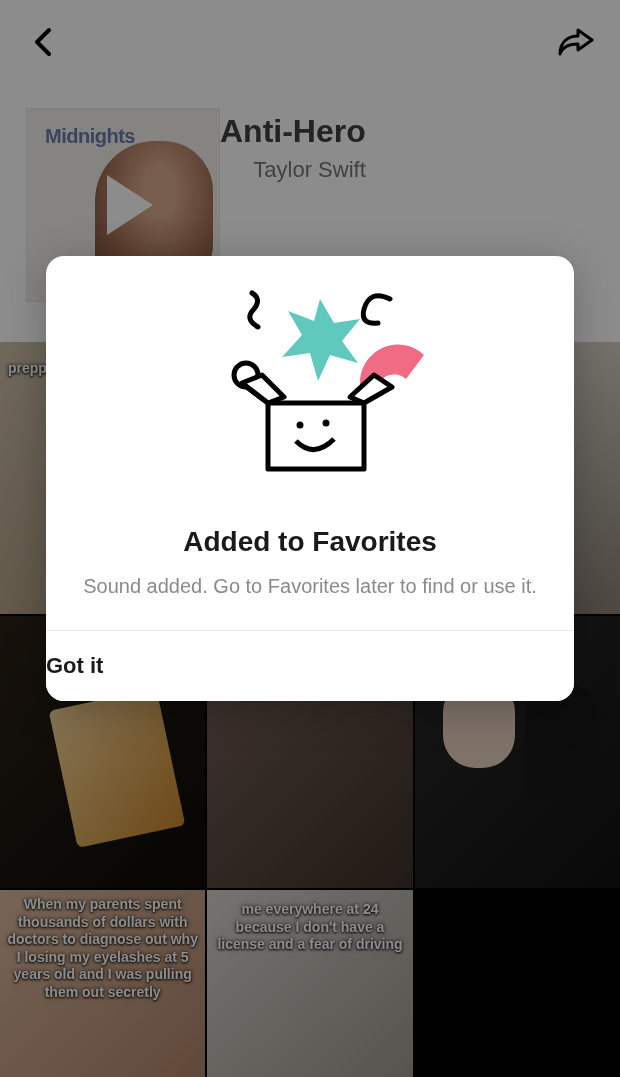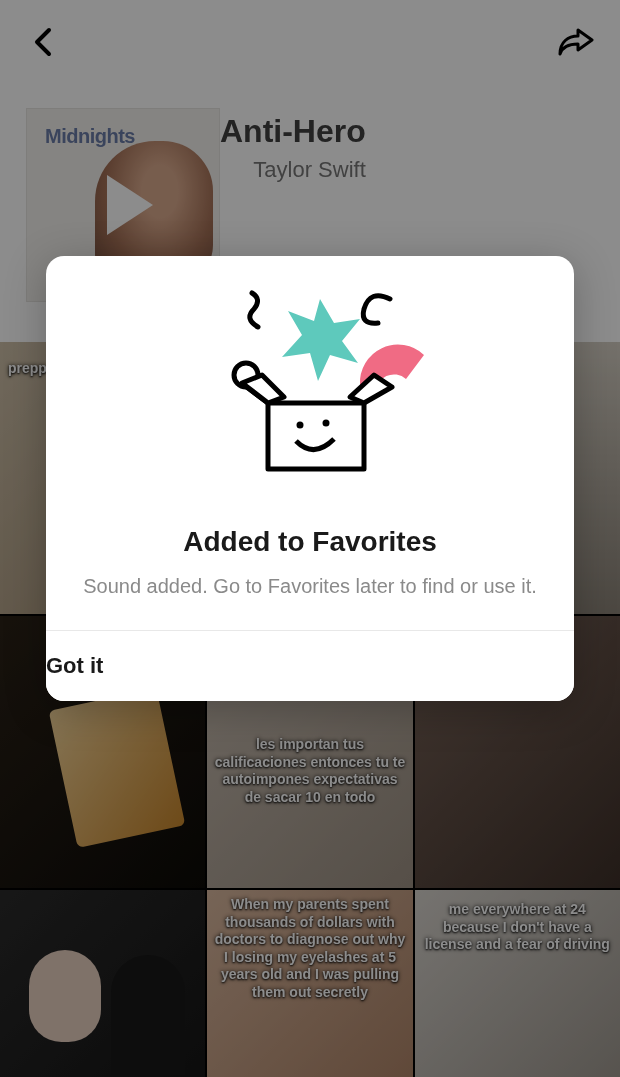--- a/index.html
+++ b/index.html
@@ -208,23 +208,20 @@
 </div>
 
 <div class="video-grid">
   <div class="video-tile row1-1">
     <div class="tile-caption" style="top:16px;left:6px;right:auto;text-align:right;">prepp</div>
   </div>
   <div class="video-tile row1-2"></div>
   <div class="video-tile row1-3"></div>
 
   <div class="video-tile row2-1"></div>
-  <div class="video-tile row2-2">
-    <div class="tile-caption" style="top:auto;bottom:80px;">les importan tus calificaciones entonces tu te autoimpones expectativas de sacar 10 en todo</div>
-  </div>
   <div class="video-tile row2-3"></div>
 
   <div class="video-tile row3-1"></div>
   <div class="video-tile row3-2">
     <div class="tile-caption" style="top:4px;">When my parents spent thousands of dollars with doctors to diagnose out why I losing my eyelashes at 5 years old and I was pulling them out secretly</div>
   </div>
   <div class="video-tile row3-3">
     <div class="tile-caption" style="top:9px;">me everywhere at 24 because I don't have a license and a fear of driving</div>
   </div>
 </div>

